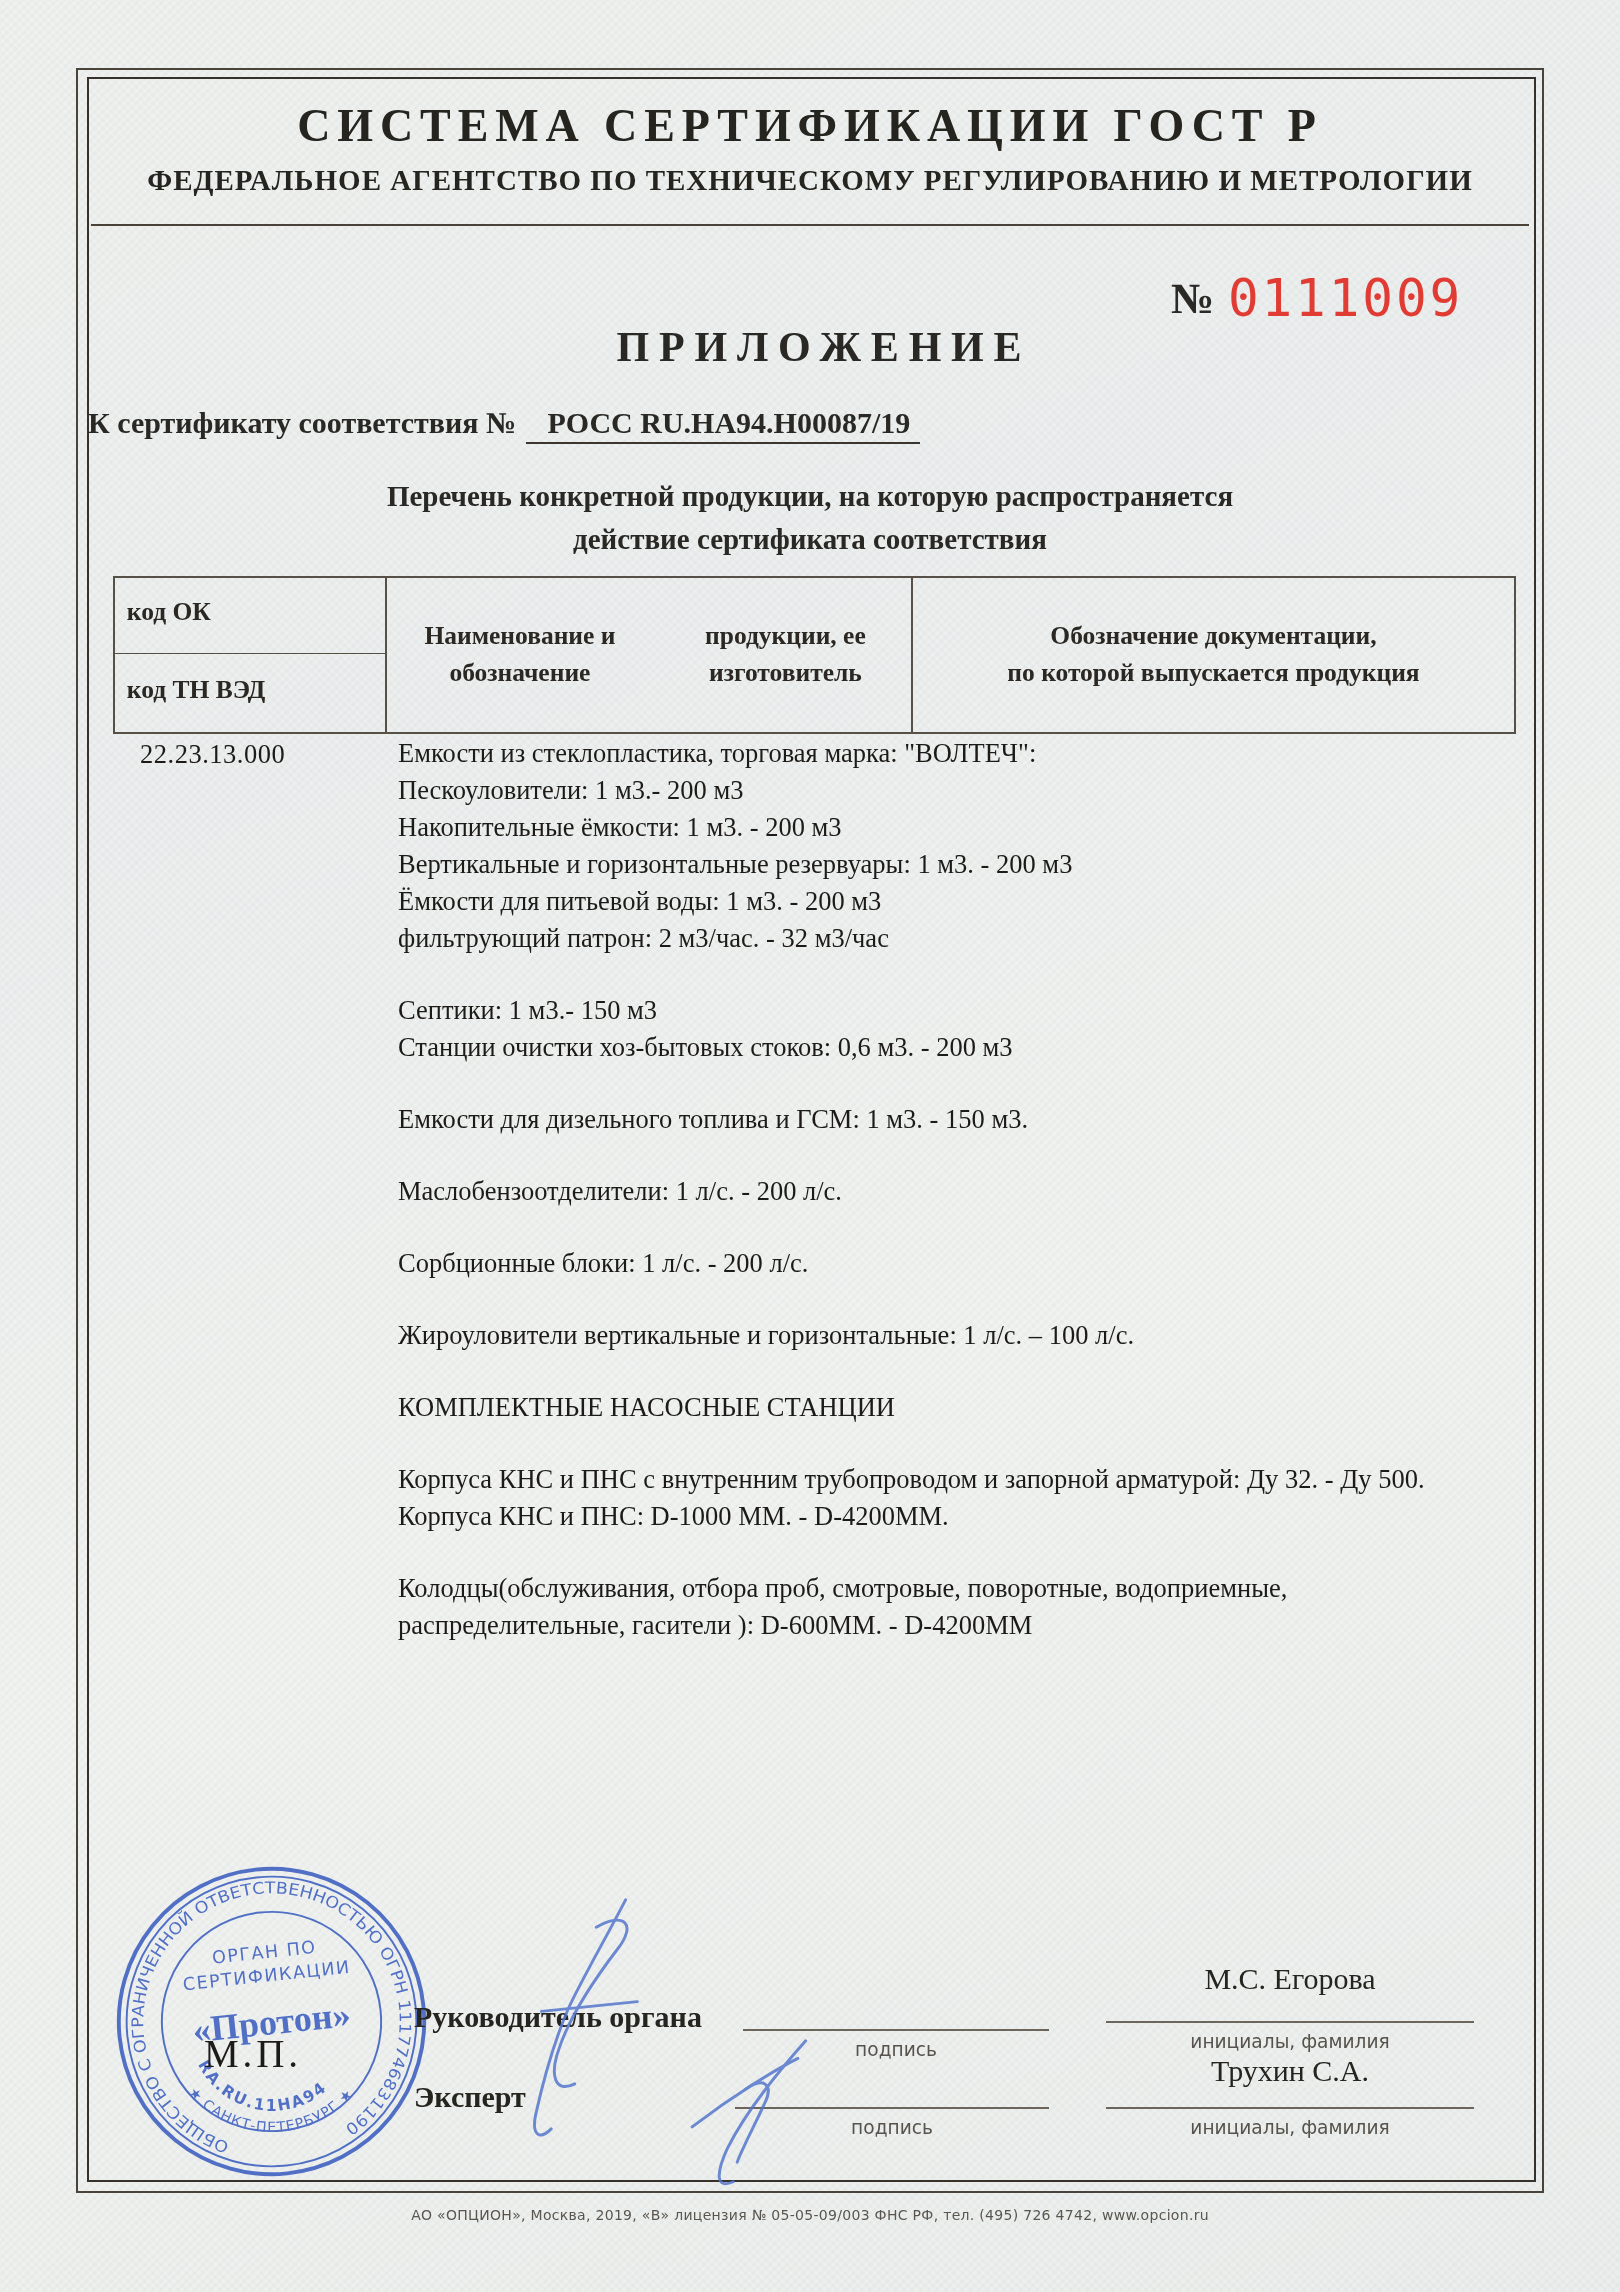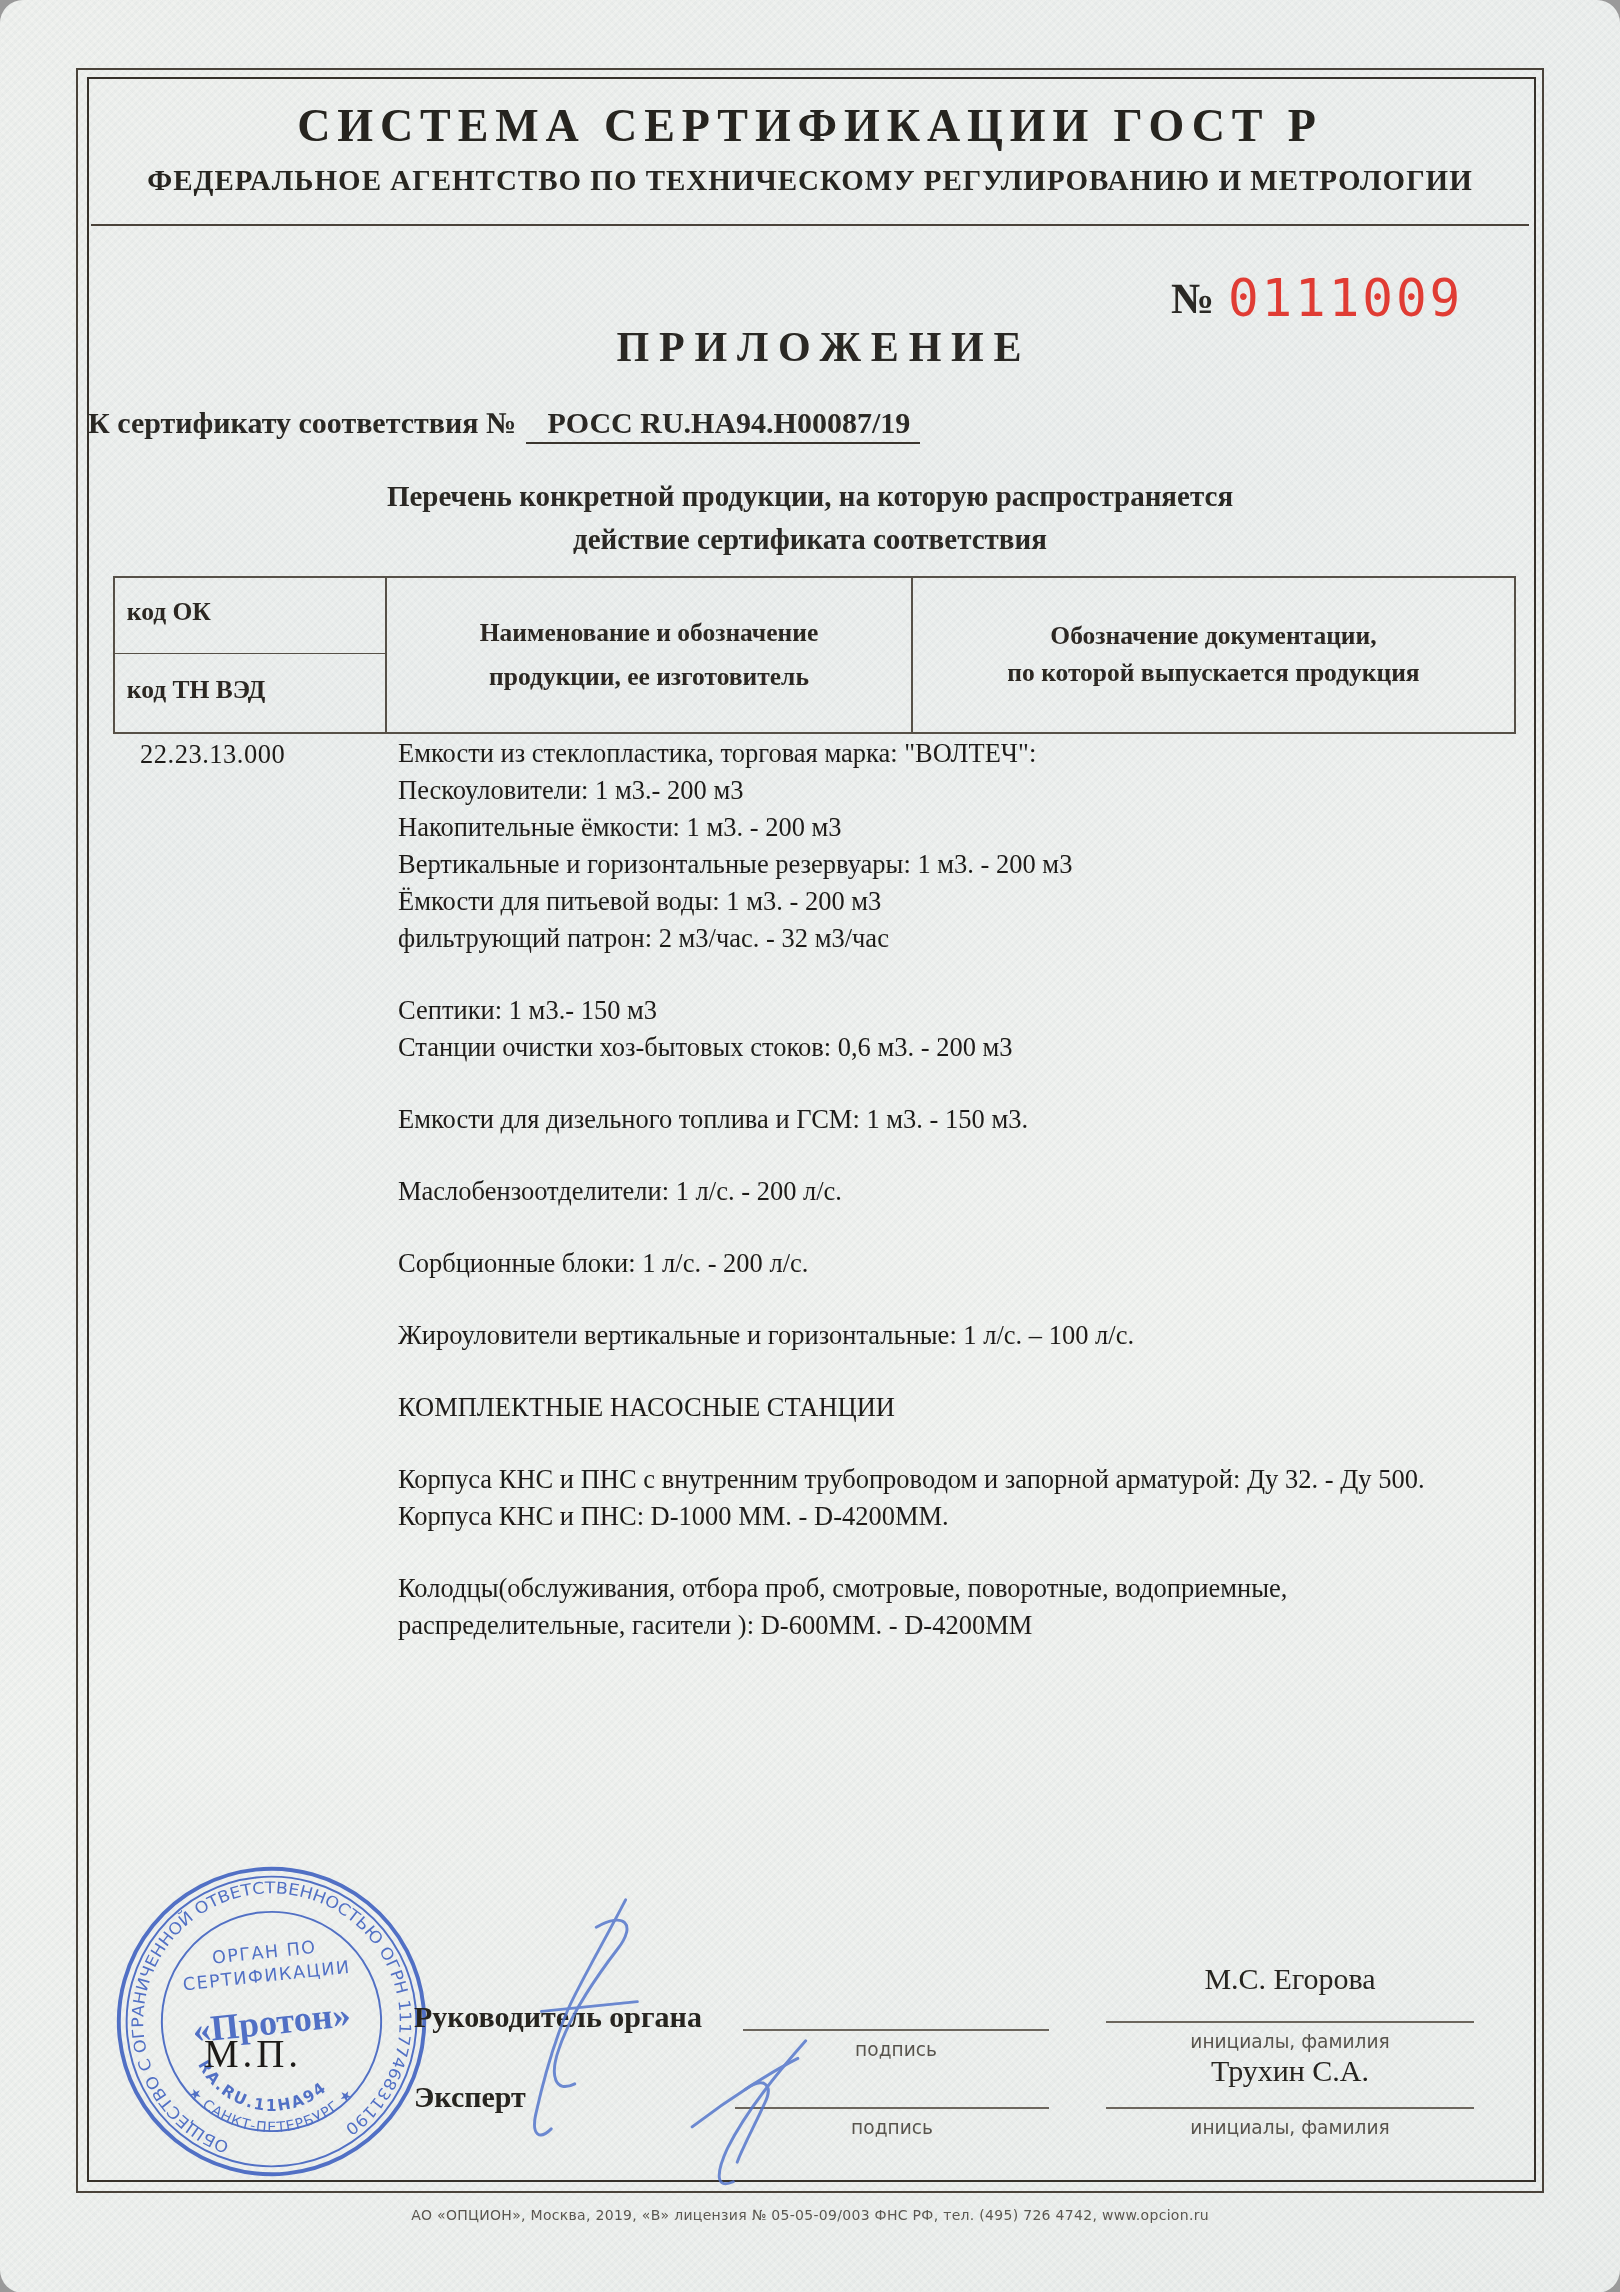--- a/index.html
+++ b/index.html
@@ -4,41 +4,40 @@
 <style>
   html,body{margin:0;padding:0;background:#9a9a9a;}
   .page{
     position:relative;width:1620px;height:2293px;overflow:hidden;
     color:#23211d;
     background:
       repeating-linear-gradient(45deg, rgba(255,255,255,0.16) 0 2.9px, rgba(0,0,0,0) 2.9px 5.9px),
       repeating-linear-gradient(-45deg, rgba(130,155,168,0.05) 0 2.9px, rgba(0,0,0,0) 2.9px 5.9px),
       linear-gradient(160deg,#edefec 0%,#e9eceb 30%,#eff1ee 60%,#e8ebe9 100%);
     font-family:"Liberation Serif", serif;
-    border-radius:23px;
   }
   .serif{font-family:"Liberation Serif", serif;}
   .sans{font-family:"DejaVu Sans", sans-serif;}
   .abs{position:absolute;}
   .frame-outer{position:absolute;left:76px;top:68px;width:1464px;height:2121px;border:2px solid #4a433a;}
   .frame-inner{position:absolute;left:87px;top:77px;width:1445px;height:2101px;border:2.9px solid #36312a;}
   .hdr1{left:88px;top:99px;width:1444px;text-align:center;font-size:46px;font-weight:bold;letter-spacing:6.9px;color:#26241f;white-space:nowrap;}
   .hdr2{left:88px;top:164px;width:1444px;text-align:center;font-size:29px;font-weight:bold;letter-spacing:1px;color:#26241f;white-space:nowrap;}
   .hdr-rule{left:91px;top:224px;width:1438px;height:2px;background:#4a4239;}
   .doc-number{left:1171px;top:269px;white-space:nowrap;}
   .no-sign{font-size:43px;font-weight:bold;color:#2b2925;vertical-align:middle;}
   .no-digits{font-size:51px;color:#e03c34;letter-spacing:2.9px;font-family:"DejaVu Sans Mono", monospace;vertical-align:middle;margin-left:13.7px;}
   .title{left:88px;top:323px;width:1444px;text-align:center;font-size:42px;font-weight:bold;letter-spacing:9.8px;color:#2a2824;margin-left:14px;}
   .subtitle{left:88px;top:406px;width:1444px;text-align:left;font-size:30px;font-weight:bold;color:#2a2824;}
   .cert-no{border-bottom:2.9px solid #3a352e;padding:0 9.8px 2.9px 21.6px;margin-left:9.8px;}
   .desc{left:88px;top:480px;width:1444px;text-align:center;font-size:29px;font-weight:bold;color:#2a2824;}
   .desc2{top:523px;}
   .ptable{left:113px;top:576px;width:1399px;height:154px;border:2px solid #565047;display:flex;}
   .ptable .c1{position:relative;width:270px;border-right:2px solid #565047;}
-  .ptable .c2{width:524px;border-right:2px solid #565047;display:flex;flex-direction:column;justify-content:center;align-items:center;gap:7px;}
+  .ptable .c2{width:524px;border-right:2px solid #565047;display:flex;justify-content:center;align-items:center;gap:7px;}
   .ptable .c3{flex:1;display:flex;flex-direction:column;justify-content:center;align-items:center;}
   .thead{font-size:25.5px;font-weight:bold;color:#2b2722;line-height:1.45;text-align:center;}
   .c1 .cell-top{position:absolute;left:11.8px;top:15.7px;}
   .c1 .cell-bottom{position:absolute;left:11.8px;top:94px;}
   .c1 .c1-rule{position:absolute;left:0;top:75px;width:100%;height:1px;background:#565047;}
   .pcode{left:140px;top:739px;font-size:26.5px;color:#1d1b18;letter-spacing:0.5px;}
   .products{left:398px;top:735px;width:1137px;font-size:26.5px;color:#1d1b18;}
   .product-group{margin-bottom:35px;}
   .product-line{line-height:37px;white-space:nowrap;}
   .mp{left:204px;top:2031px;font-size:39px;color:#1d1b18;letter-spacing:3.9px;z-index:4;}

